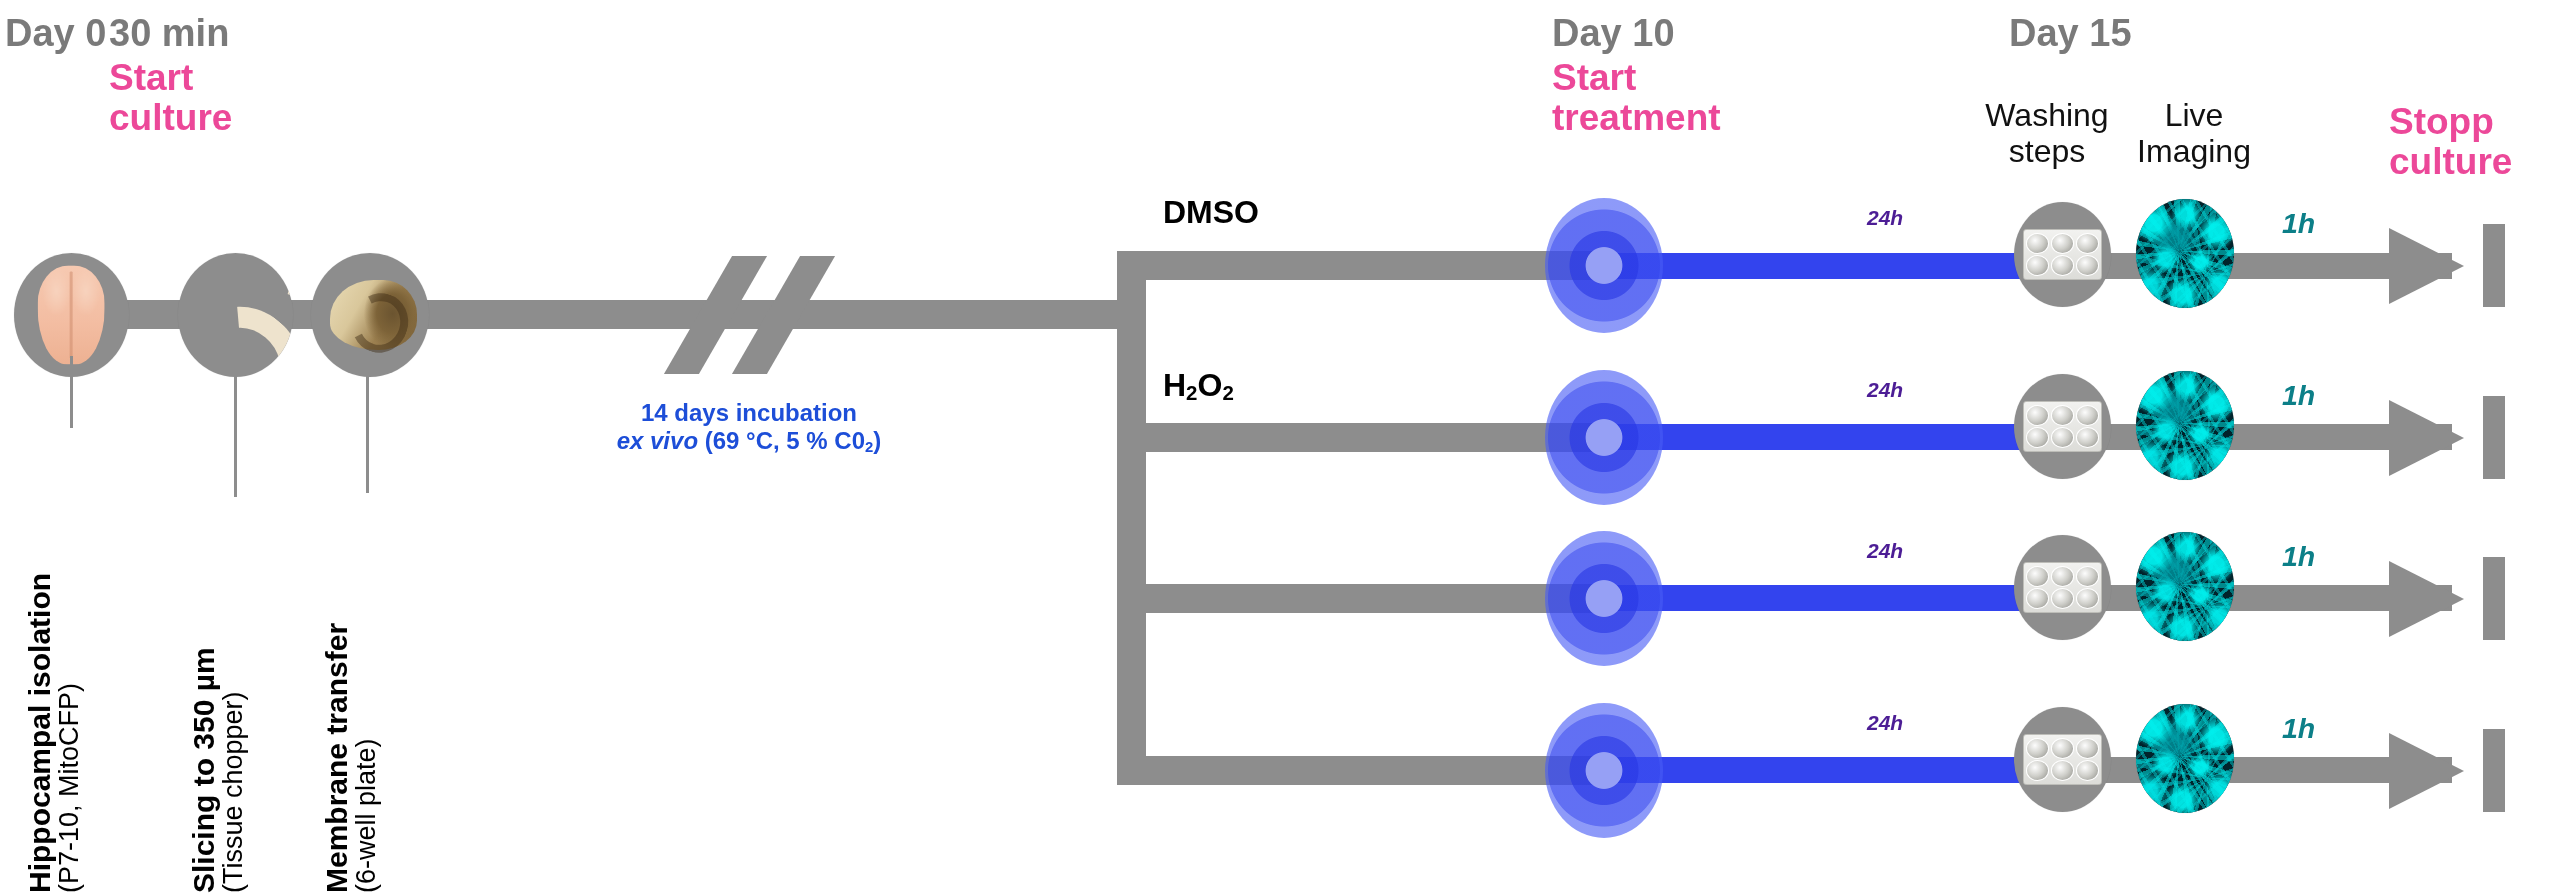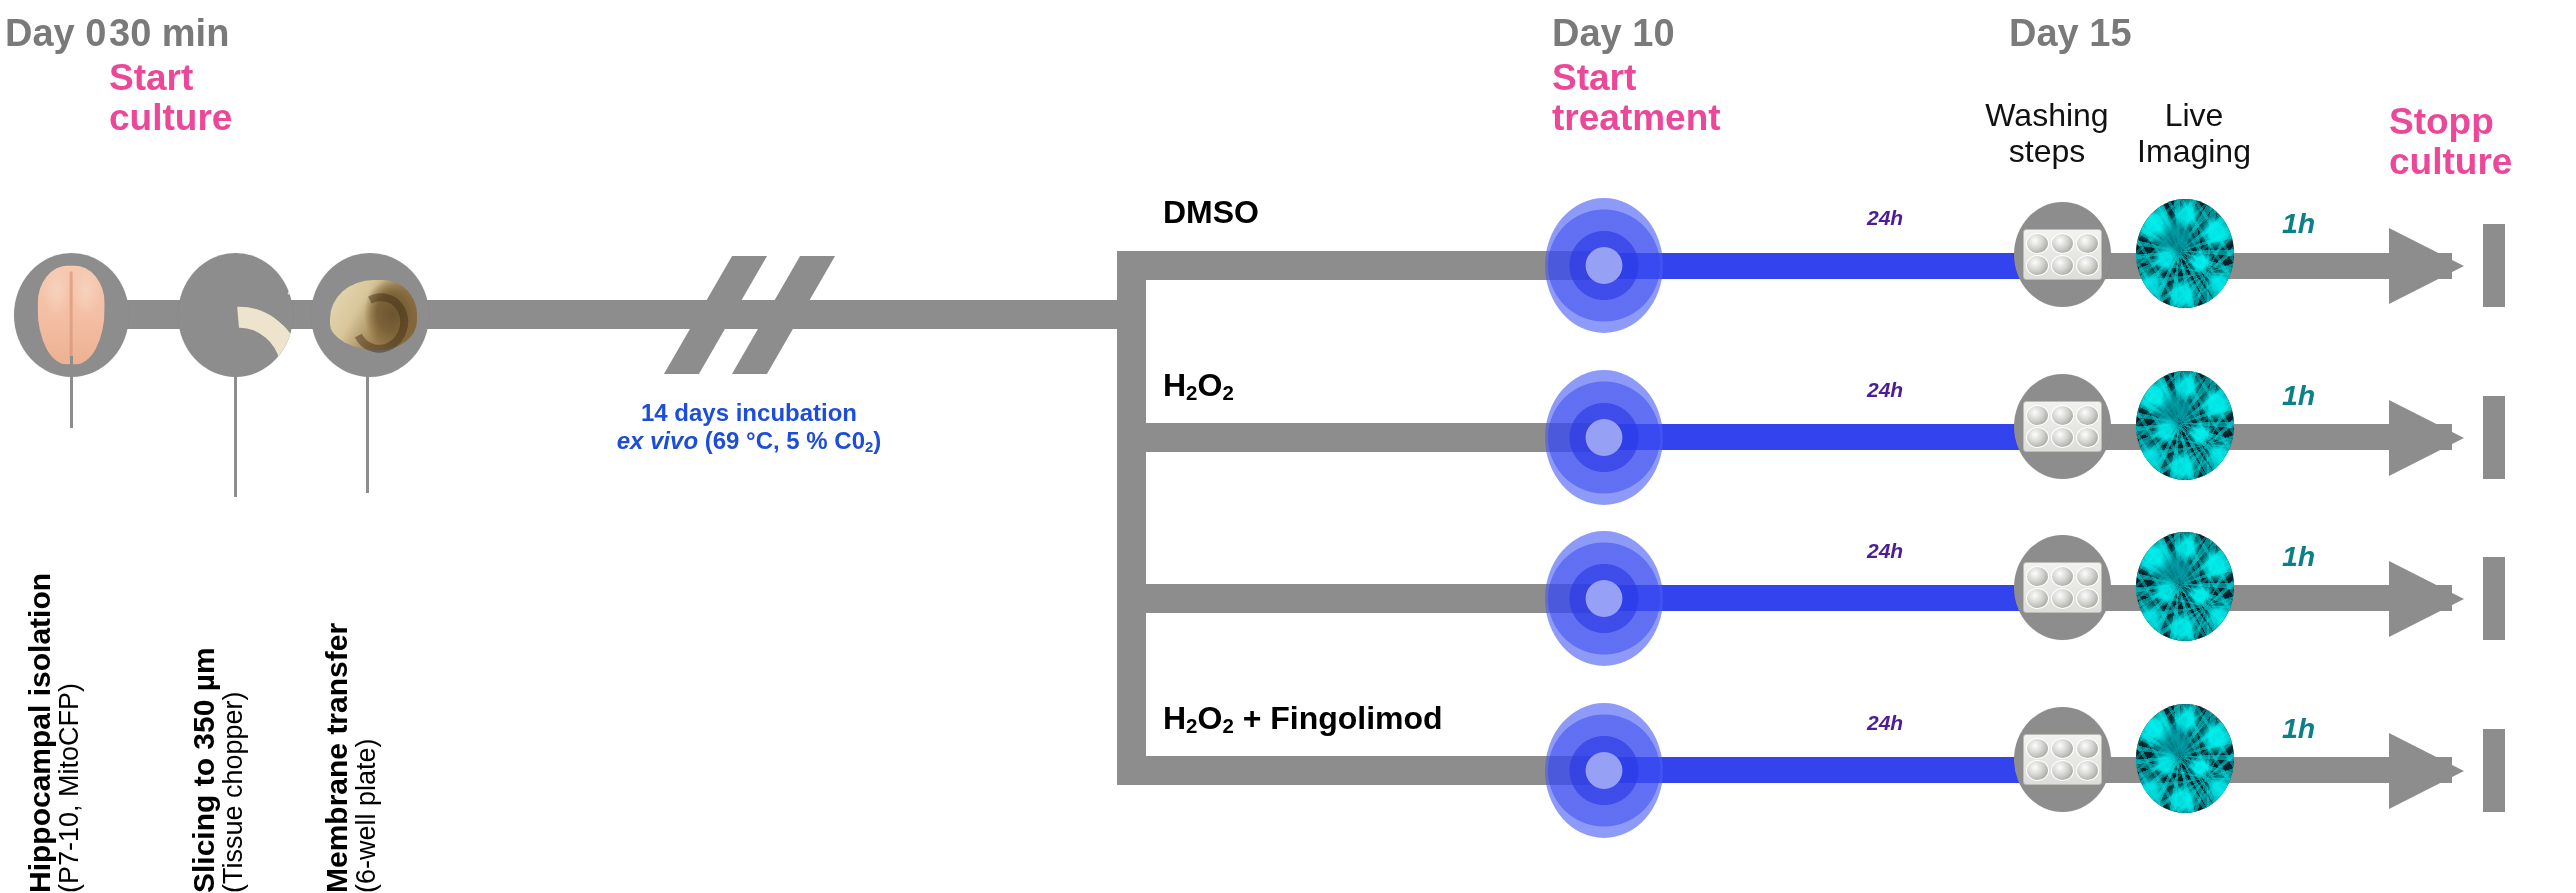--- a/index.html
+++ b/index.html
@@ -339,23 +339,20 @@
   </div>
   <div class="abs disc" style="left:2136px;top:522px;width:98px;height:109px;">
     <div class="disc-inner">
         <div class="fluo"></div>
       </div>
   </div>
   <div class="abs dur-1" style="left:2282px;top:532px;">1h</div>
   <div class="abs arrow-head" style="left:2389px;top:551px;border-width:38px 0 38px 75px;"></div>
   <div class="abs grey-bar" style="left:2483px;top:547px;width:22px;height:83px;"></div>
 
-  <div class="abs row-label" style="left:1163px;top:692px;">
-    <span>H<sub>2</sub>O<sub>2</sub> + Fingolimod</span>
-  </div>
   <div class="abs grey-bar" style="left:1117px;top:746px;width:483px;height:28.5px;"></div>
   <div class="abs blue-bar" style="left:1600px;top:747px;width:428px;height:26px;"></div>
   <div class="abs grey-bar" style="left:2028px;top:747px;width:424px;height:26px;"></div>
   <div class="abs tdot" style="left:1545px;top:693px;width:118px;height:135px;"></div>
   <div class="abs dur-24" style="left:1867px;top:702px;">24h</div>
   <div class="abs disc" style="left:2014px;top:697px;width:97px;height:105px;">
     <div class="disc-inner">
       <div class="plate">
         <div class="well"></div>
         <div class="well"></div>

